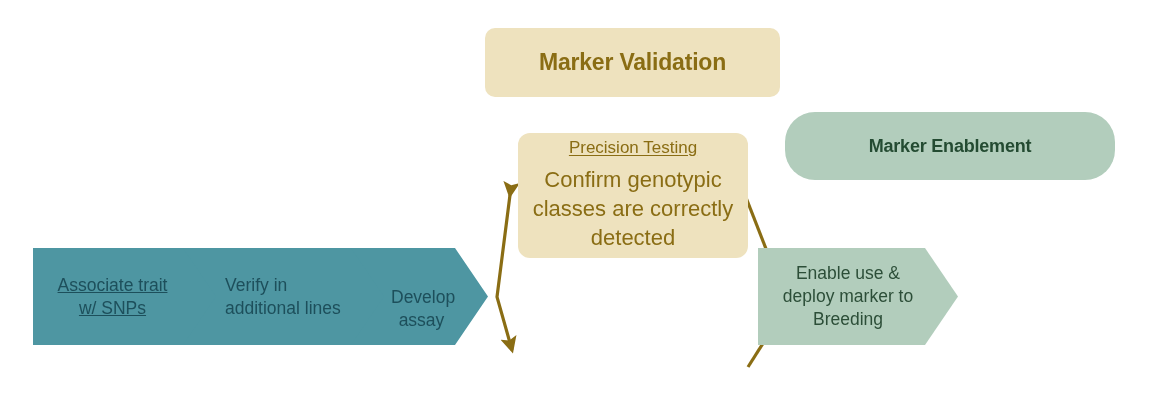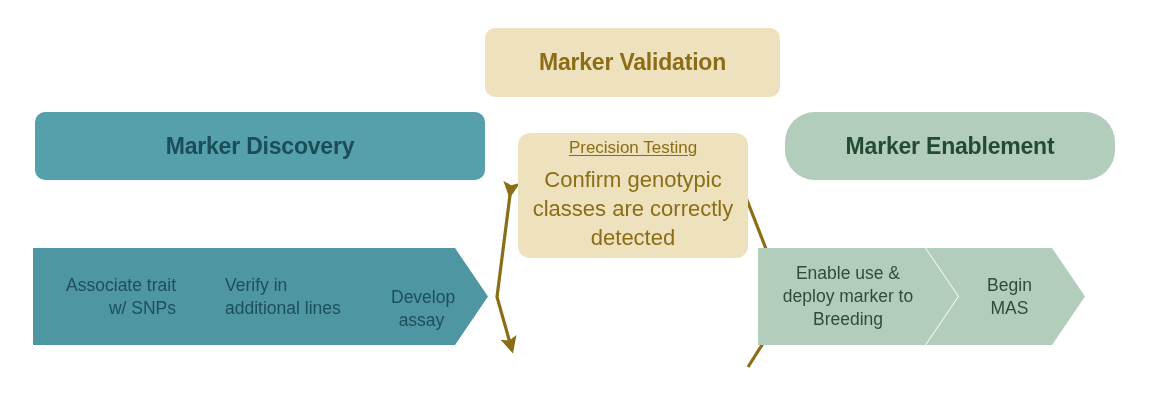--- a/index.html
+++ b/index.html
@@ -43,21 +43,21 @@
     width: 450px; height: 68px;
     background: #55A0AB;
     color: #1A4D59;
     font-size: 23px;
   }
   #banner-enablement {
     left: 785px;  top: 112px;
     width: 330px; height: 68px;
     background: #B2CDBC;
     color: #244B32;
-    font-size: 23px;
+    font-size: 18px;
     border-radius: 30px;
   }
 
   
   #callout-precision {
     position: absolute;
     left: 518px; top: 133px;
     width: 230px; height: 125px;
     background: #EEE2BE;
     border-radius: 12px;
@@ -117,21 +117,21 @@
     -webkit-clip-path: polygon(0 0, calc(100% - 33px) 0, 100% 50%, calc(100% - 33px) 100%, 0 100%);
     clip-path: polygon(0 0, calc(100% - 33px) 0, 100% 50%, calc(100% - 33px) 100%, 0 100%);
   }
   .shape-notched {
     -webkit-clip-path: polygon(0 0, calc(100% - 33px) 0, 100% 50%, calc(100% - 33px) 100%, 0 100%, 33px 50%);
     clip-path: polygon(0 0, calc(100% - 33px) 0, 100% 50%, calc(100% - 33px) 100%, 0 100%, 33px 50%);
   }
 
   
   #chev-associate { left: 0px;   width: 185px; padding-left: 16px;  padding-right: 42px; }
-  #chev-associate .chevron-label { text-align: right; }
+  #chev-associate .chevron-label { text-align: center; text-decoration: underline; }
   #chev-verify    { left: 150px; width: 205px; padding-left: 42px;  padding-right: 46px; }
   #chev-verify .chevron-label { }
   #chev-assay     { left: 318px; width: 137px; padding-left: 40px;  padding-right: 36px; }
   #chev-assay .chevron-label { text-align: center; margin-top: 25px; }
 
   
   #chev-enable { left: 0px;   width: 200px; padding-left: 20px; padding-right: 40px; }
   #chev-enable .chevron-label { text-align: center; }
   #chev-begin  { left: 168px; width: 159px; padding-left: 44px; padding-right: 36px; }
   #chev-begin .chevron-label { text-align: center; }
@@ -166,23 +166,20 @@
 
     <g>
       <path d="M 748,367 L 786,307" fill="none" stroke="#8A6D14" stroke-width="3.2" marker-end="url(#arrowhead-gold)"></path>
     </g>
   </svg>
 
   <div class="phase-banner" id="banner-validation">
     <span>Marker Validation</span>
   </div>
 
-  <div class="phase-banner" id="banner-discovery">
-    <span>Marker Discovery</span>
-  </div>
 
   <div class="phase-banner" id="banner-enablement">
     <span>Marker Enablement</span>
   </div>
 
   <div id="callout-precision">
     <div class="callout-title">Precision Testing</div>
     <div class="callout-body">Confirm genotypic classes are correctly detected</div>
   </div>
 
@@ -195,18 +192,15 @@
     </div>
     <div class="chevron teal shape-notched" id="chev-assay">
       <div class="chevron-label">Develop assay</div>
     </div>
   </div>
 
   <div class="chevron-row" id="chevron-row-enablement">
     <div class="chevron sage shape-flat-left" id="chev-enable">
       <div class="chevron-label">Enable use &amp; deploy marker to Breeding</div>
     </div>
-    <div class="chevron sage shape-notched" id="chev-begin">
-      <div class="chevron-label">Begin MAS</div>
-    </div>
   </div>
 
 </div>
 
 </body></html>

